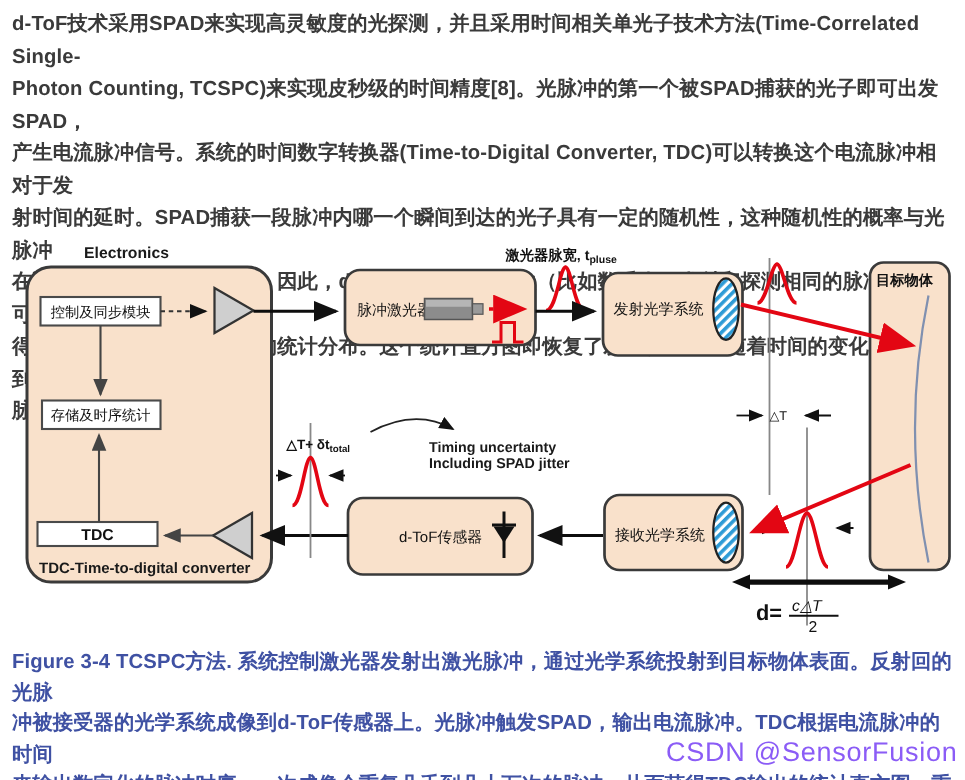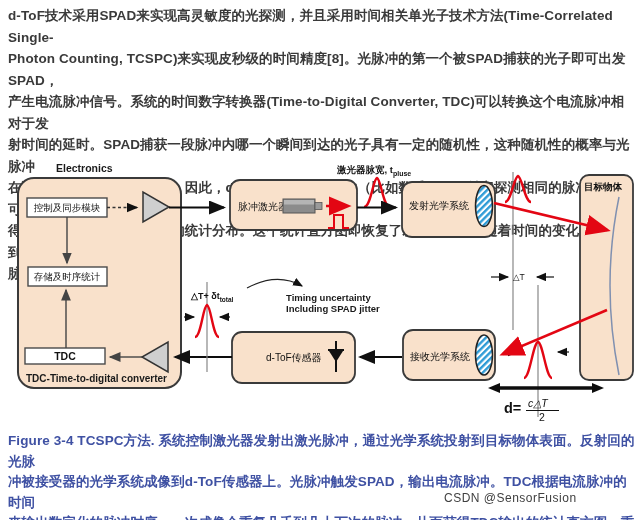--- a/index.html
+++ b/index.html
@@ -11,21 +11,21 @@
     white-space:pre-wrap;letter-spacing:0.1px;font-weight:bold;
   }
   .figure{position:absolute;left:0;top:160px;width:525px;height:268px;}
   .caption{
     position:absolute;left:8px;top:431px;width:630px;margin:0;
     font-size:13.5px;line-height:20.5px;font-weight:bold;color:#3f51a3;
     white-space:pre-wrap;letter-spacing:0.1px;
   }
   .watermark{
     position:absolute;left:444px;top:491px;
-    font-size:12px;color:#404040;letter-spacing:0.5px;
+    font-size:18px;color:#8b5cf6;letter-spacing:0.5px;
   }
   svg text{font-family:"Liberation Sans",sans-serif;}
 </style>
 </head>
 <body>
 
 <div class="page">
 
   <p class="intro">d-ToF技术采用SPAD来实现高灵敏度的光探测，并且采用时间相关单光子技术方法(Time-Correlated Single-
 Photon Counting, TCSPC)来实现皮秒级的时间精度[8]。光脉冲的第一个被SPAD捕获的光子即可出发SPAD，

